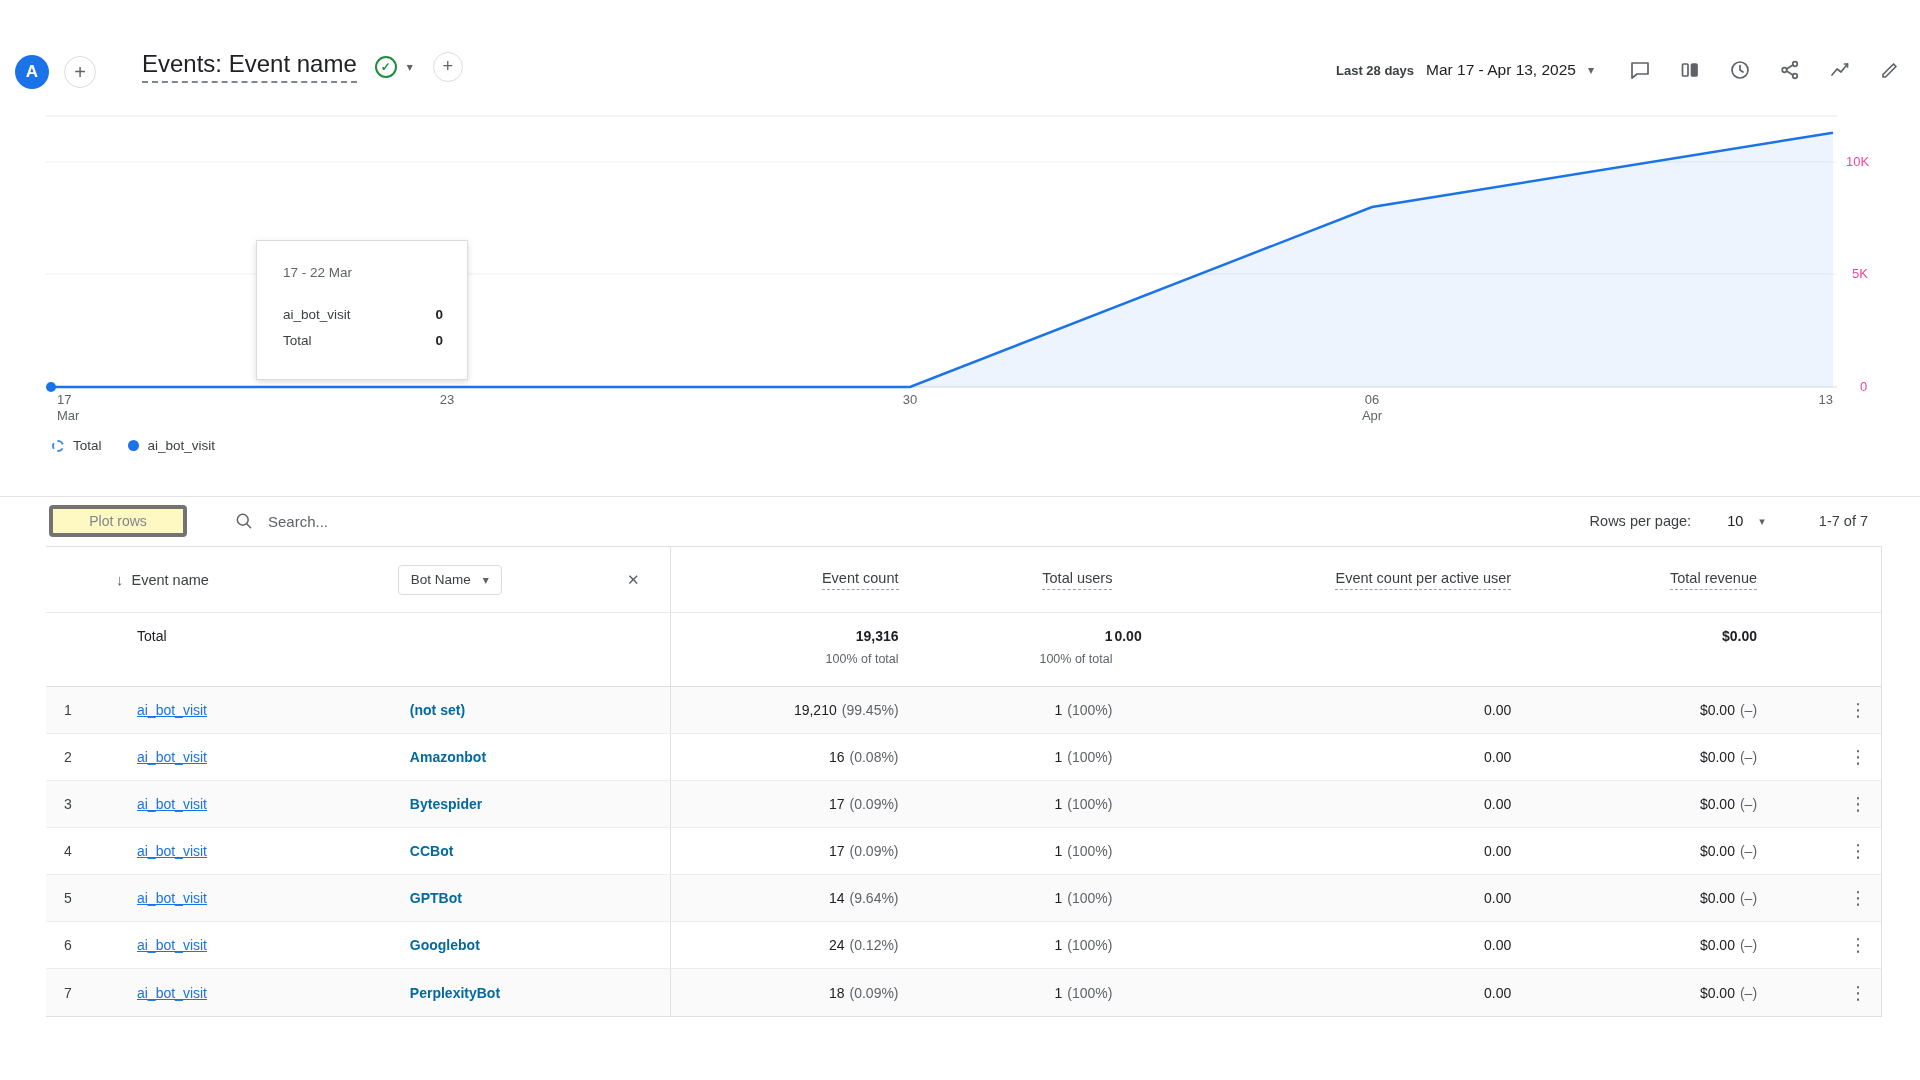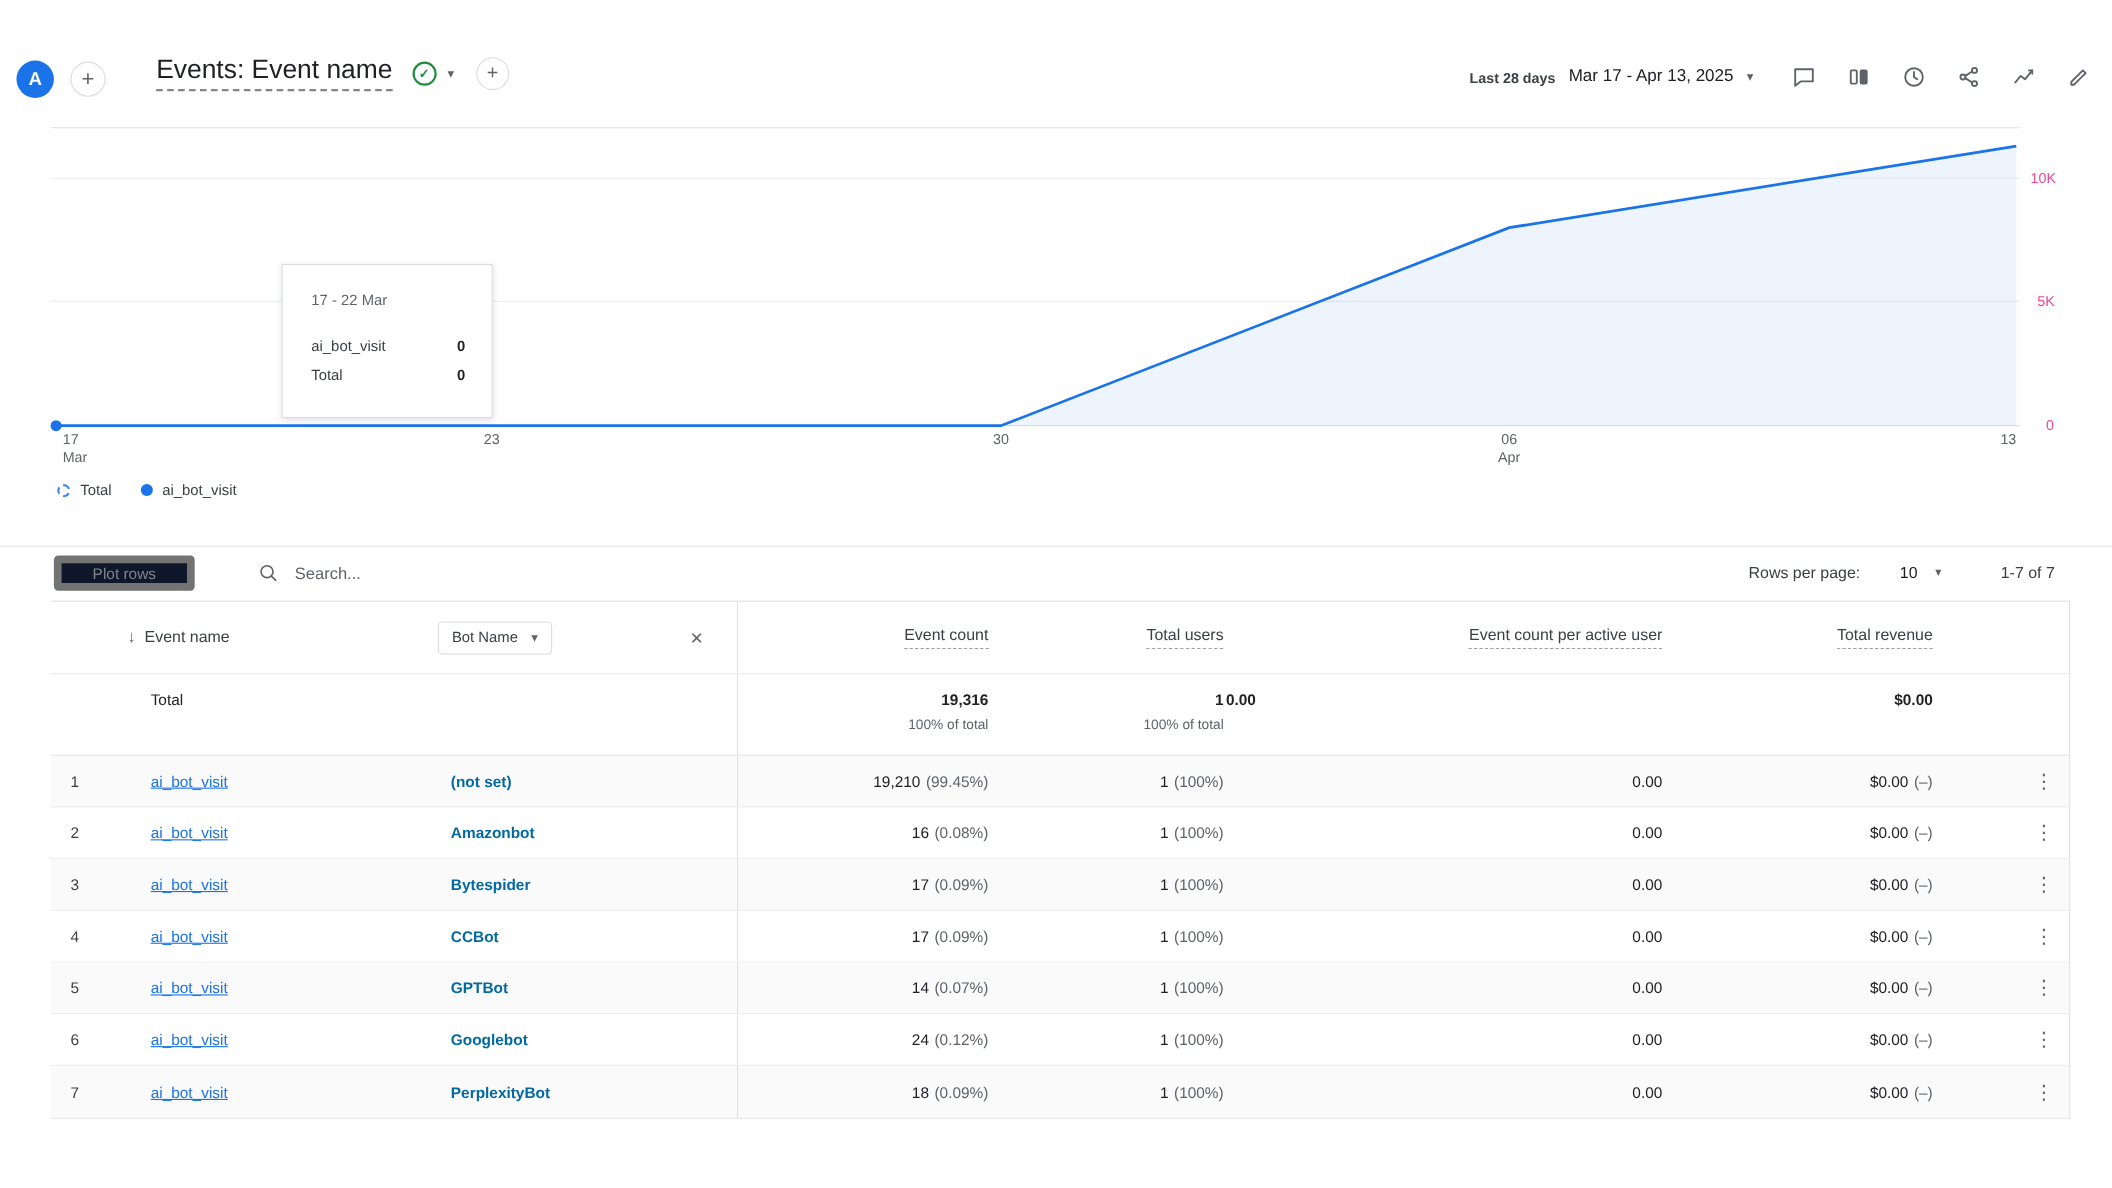--- a/index.html
+++ b/index.html
@@ -35,35 +35,35 @@
   .hicon { width:24px; height:24px; cursor:pointer; }
   .hicon svg { width:24px; height:24px; stroke:#5f6368; fill:none; stroke-width:1.7;
             stroke-linecap:round; stroke-linejoin:round; }
 
   
   .chart-svg { position:absolute; left:0; top:0; width:1920px; height:430px; }
   .ylabel { position:absolute; font-size:13px; color:#ec4899; }
   .xtick  { position:absolute; top:392px; font-size:13px; color:#5f6368; line-height:16px; }
   .xtick.center { transform:translateX(-50%); text-align:center; }
   .xtick.right  { transform:translateX(-100%); text-align:right; }
-  .tooltip { position:absolute; left:256px; top:240px; width:192px; height:140px;
+  .tooltip { position:absolute; left:256px; top:240px; width:212px; height:140px;
             background:#fff; border:1px solid #dadce0; box-shadow:0 2px 6px rgba(60,64,67,.18);
             padding:24px 24px 0 26px; z-index:5; }
   .tooltip-date { font-size:13.5px; color:#5f6368; margin-bottom:22px; }
   .tooltip-row { display:flex; justify-content:space-between; font-size:13.5px; color:#3c4043; line-height:26px; }
   .tooltip-row .val { font-weight:700; color:#202124; }
   .legend { position:absolute; left:52px; top:438px; display:flex; align-items:center; gap:26px; }
   .legend-item { display:flex; align-items:center; gap:9px; font-size:13.5px; color:#3c4043; cursor:pointer; }
   .marker-total { width:12px; height:12px; border-radius:50%; border:2px dashed #4285f4; }
   .marker-series { width:11px; height:11px; border-radius:50%; background:#1a73e8; }
   .divider { position:absolute; top:496px; left:0; width:1920px; height:1px; background:#e3e5e8; }
 
   
-  .plot-rows { position:absolute; left:49px; top:505px; width:128px; height:32px;
-            border:7px solid #737373; border-radius:4px; background:#0f172a; color:#80868b;
+  .plot-rows { position:absolute; left:49px; top:505px; width:138px; height:32px;
+            border:4px solid #737373; border-radius:4px; background:#fef9c3; color:#80868b;
             font-size:14px; font-family:inherit; cursor:pointer; }
   .search-wrap { position:absolute; left:234px; top:505px; height:32px;
             display:flex; align-items:center; gap:14px; }
   .search-wrap svg { width:20px; height:20px; stroke:#5f6368; fill:none; stroke-width:1.8; stroke-linecap:round; }
   .search-input { border:none; outline:none; font-size:15px; color:#3c4043; width:320px; font-family:inherit; }
   .search-input::placeholder { color:#5f6368; }
   .pager { position:absolute; right:52px; top:505px; height:32px;
             display:flex; align-items:center; font-size:14.5px; color:#3c4043; }
   .rpp-value { color:#202124; margin-left:36px; cursor:pointer; }
   .rpp-caret { margin-left:16px; font-size:11px; cursor:pointer; }
@@ -408,21 +408,21 @@
       <div class="trow">
     <div class="c-idx">5</div>
     <div class="c-event">
           <a class="link" href="#">ai_bot_visit</a>
         </div>
     <div class="c-bot">
           <span class="bot-name">GPTBot</span>
         </div>
     <div class="c-count">
       <span class="num">14</span>
-      <span class="pct">(0.07%)</span>
+      <span class="pct">(9.64%)</span>
     </div>
     <div class="c-users">
       <span class="num">1</span>
       <span class="pct">(100%)</span>
     </div>
     <div class="c-peruser">
       <span class="num">0.00</span>
     </div>
     <div class="c-rev">
       <span class="num">$0.00</span>

